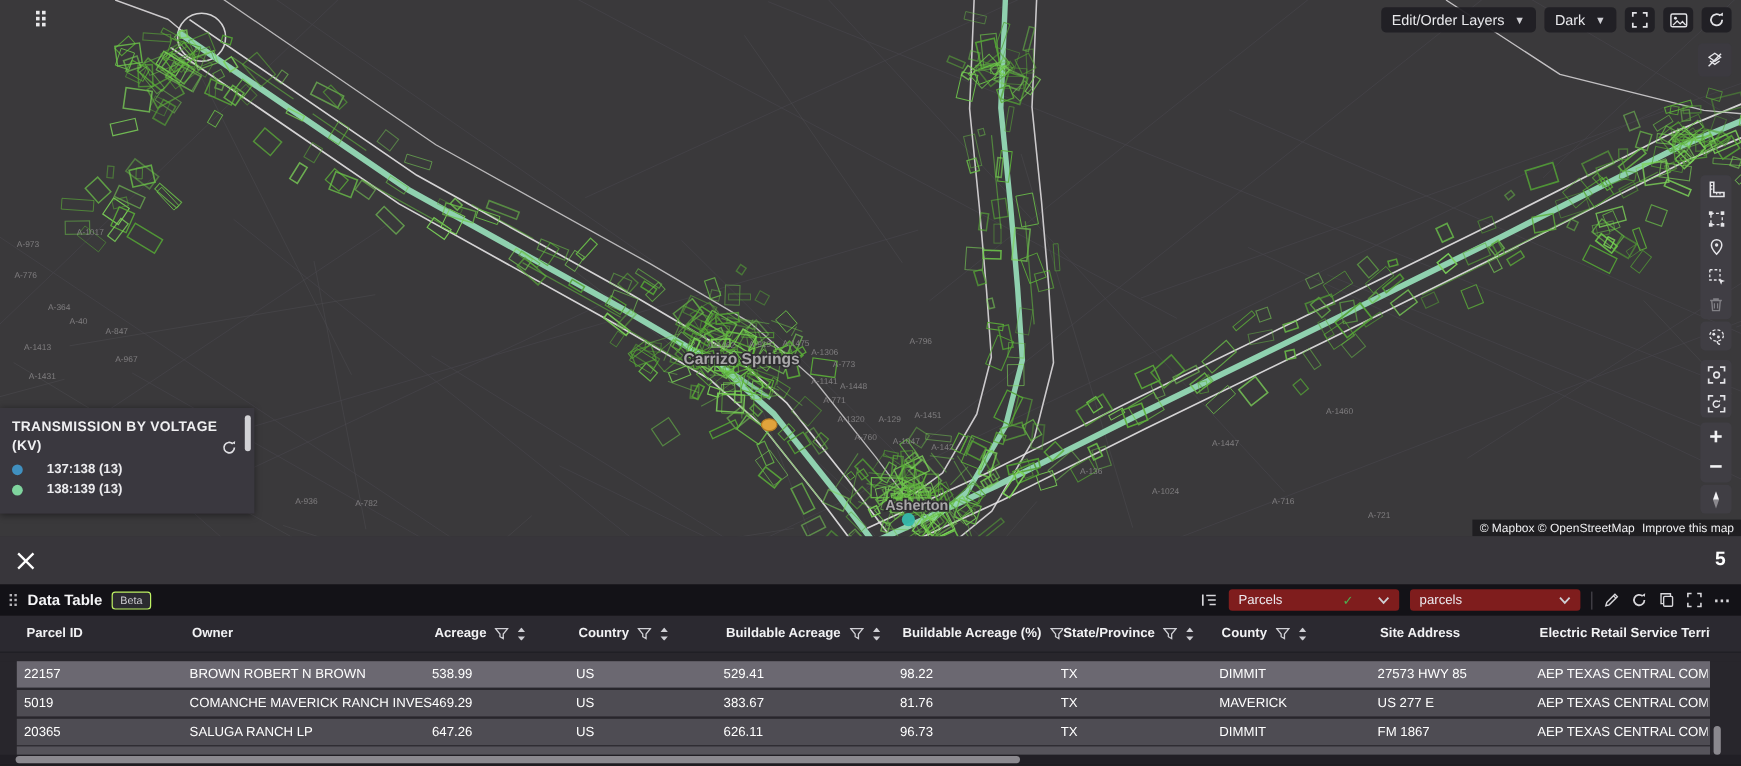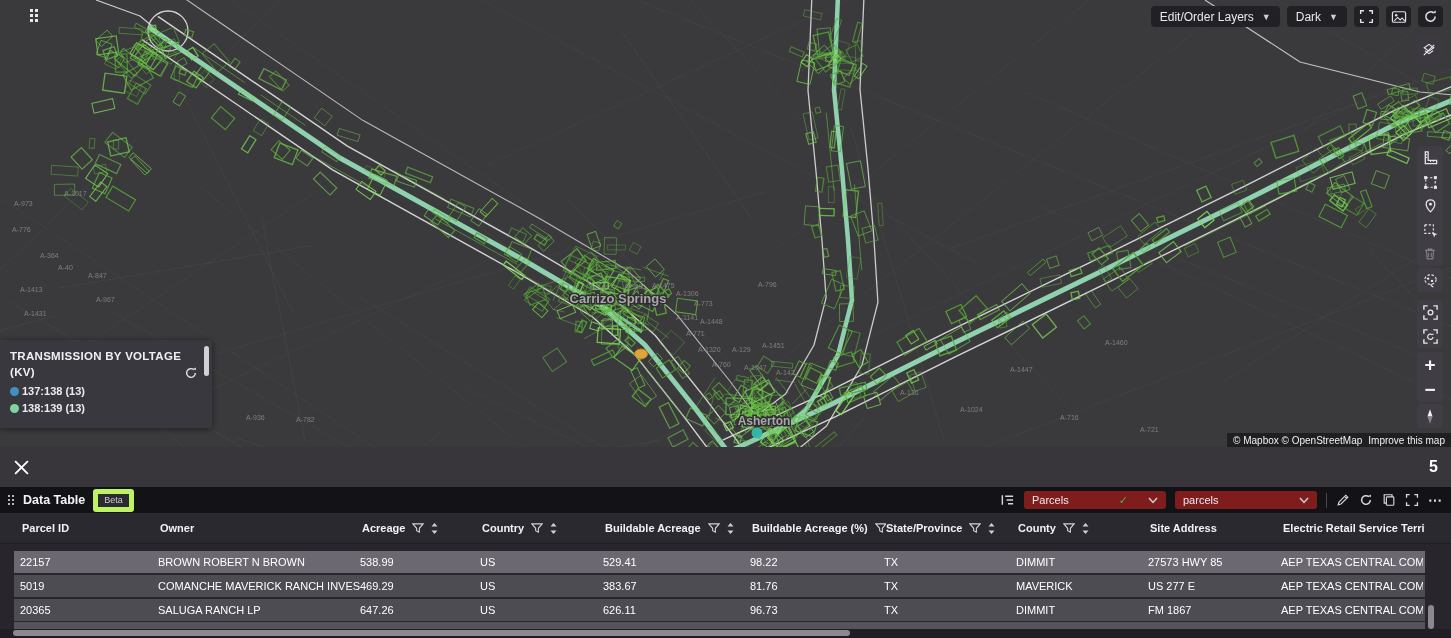--- a/index.html
+++ b/index.html
@@ -27,41 +27,41 @@
         display:flex;flex-direction:column;}
   .tool{width:26px;height:24px;border:none;background:transparent;color:#e4e4e8;display:flex;align-items:center;justify-content:center;cursor:pointer;padding:0;}
   .tool.disabled{opacity:.4;}
   .tg1{top:146px;} .tg2{top:268px;} .tg3{top:300px;} .tg4{top:352px;} .tg5{top:404px;}
   .tg4 .tool{height:25px;font-size:19px;font-weight:bold;color:#f2f2f4;}
 
   .legend{position:absolute;left:0;top:340px;width:212px;height:88px;background:#3a383f;
           box-shadow:0 1px 6px rgba(0,0,0,.45);padding:8px 30px 8px 10px;}
   .legend-title{font-size:11.5px;font-weight:bold;letter-spacing:.3px;color:#f0f0f2;line-height:16px;width:172px;}
   .legend-refresh{position:absolute;right:14px;top:26px;background:none;border:none;color:#e0e0e4;cursor:pointer;padding:0;}
-  .legend-item{display:flex;align-items:center;gap:3px;margin-top:5px;font-size:11px;font-weight:bold;color:#ebebee;cursor:pointer;}
+  .legend-item{display:flex;align-items:center;gap:20px;margin-top:5px;font-size:11px;font-weight:bold;color:#ebebee;cursor:pointer;}
   .legend-item .dot{width:9px;height:9px;border-radius:50%;flex:0 0 auto;}
   .legend-scroll{position:absolute;right:3px;top:6px;width:5px;height:30px;border-radius:3px;background:#d2d2d6;cursor:pointer;}
 
   .attribution{position:absolute;right:0;bottom:0;height:14px;display:flex;align-items:center;gap:6px;
           background:rgba(24,23,26,.78);padding:0 6px;font-size:10px;font-weight:normal;color:#f0f0f2;}
   .attribution a{color:#f0f0f2;text-decoration:none;cursor:pointer;}
 
   
   .infobar{position:absolute;left:0;top:447px;width:1451px;height:40px;background:#38363b;
            display:flex;align-items:center;justify-content:space-between;padding:0 13px;}
   .closex{background:none;border:none;color:#fff;cursor:pointer;padding:0;display:flex;}
   .zoomnum{font-size:16px;font-weight:bold;color:#fff;}
 
   
   .tablepanel{position:absolute;left:0;top:487px;width:1451px;height:123px;background:#28262c;}
   .tp-titlebar{position:relative;height:26px;background:#131217;display:flex;align-items:center;padding:0 8px;}
   .grip-tbl{display:grid;grid-template-columns:2px 2px;grid-gap:2px;margin-right:9px;cursor:grab;}
   .grip-tbl i{width:2px;height:2px;background:#b5b4b8;display:block;}
   .tp-title{font-size:12.5px;font-weight:bold;color:#f4f4f6;}
-  .badge{margin-left:8px;font-size:9px;color:#cccbd0;background:#2b2a30;border:5px solid #bef264;border-radius:3px;
+  .badge{margin-left:8px;font-size:9px;color:#cccbd0;background:#2b2a30;border:1px solid #bef264;border-radius:3px;
          padding:1px 6px;line-height:11px;}
   .tp-tools{margin-left:auto;display:flex;align-items:center;gap:9px;color:#d8d7db;}
   .sel{display:flex;align-items:center;height:18px;width:142px;background:#7f1d1d;border-radius:3px;
        padding:0 8px;font-size:11px;color:#eceaef;cursor:pointer;gap:6px;}
   .sel .lbl{flex:1;overflow:hidden;white-space:nowrap;}
   .sel .check{color:#4caf50;font-weight:bold;font-size:11px;margin-right:14px;}
   .vdiv{width:1px;height:15px;background:#4a484f;}
   .tico{background:none;border:none;color:#d8d7db;cursor:pointer;padding:0;display:flex;align-items:center;}
   .dots3{font-size:14px;font-weight:bold;letter-spacing:1px;line-height:10px;}
 

